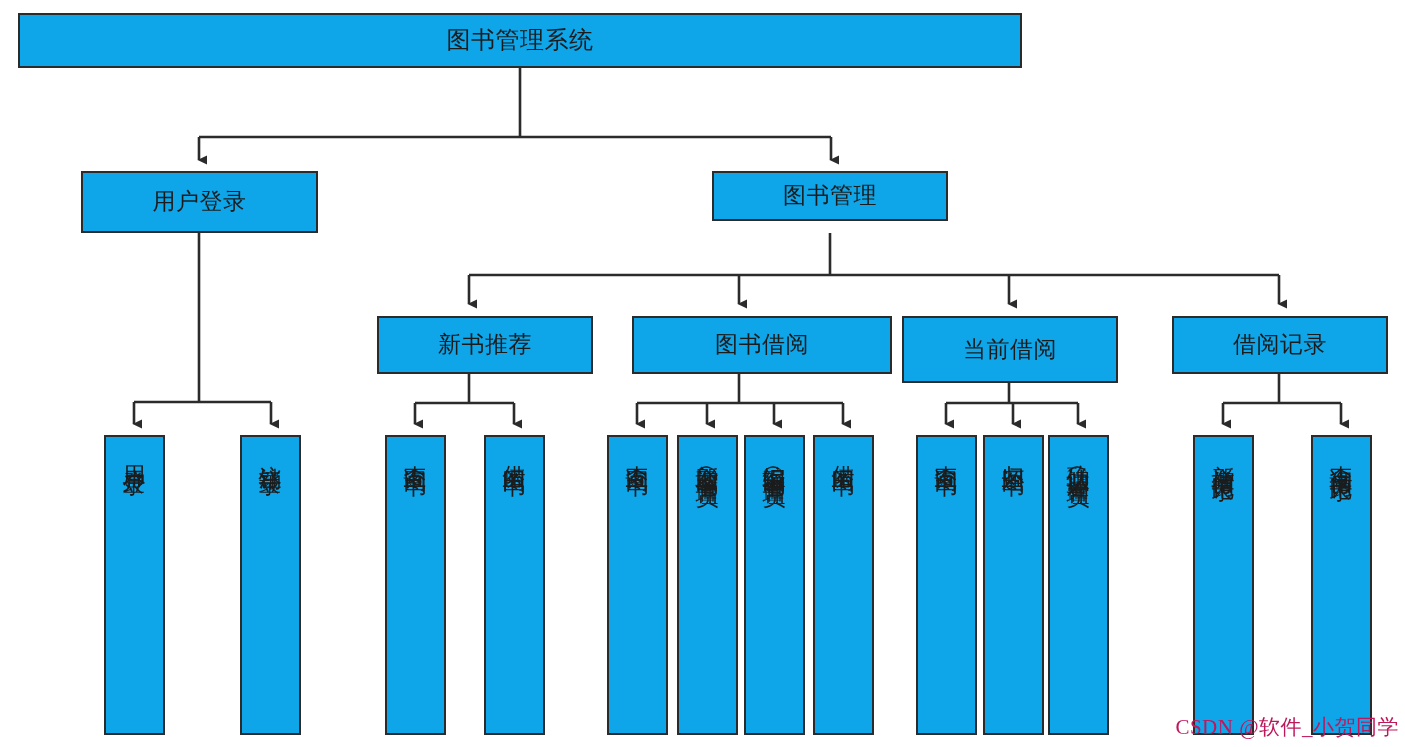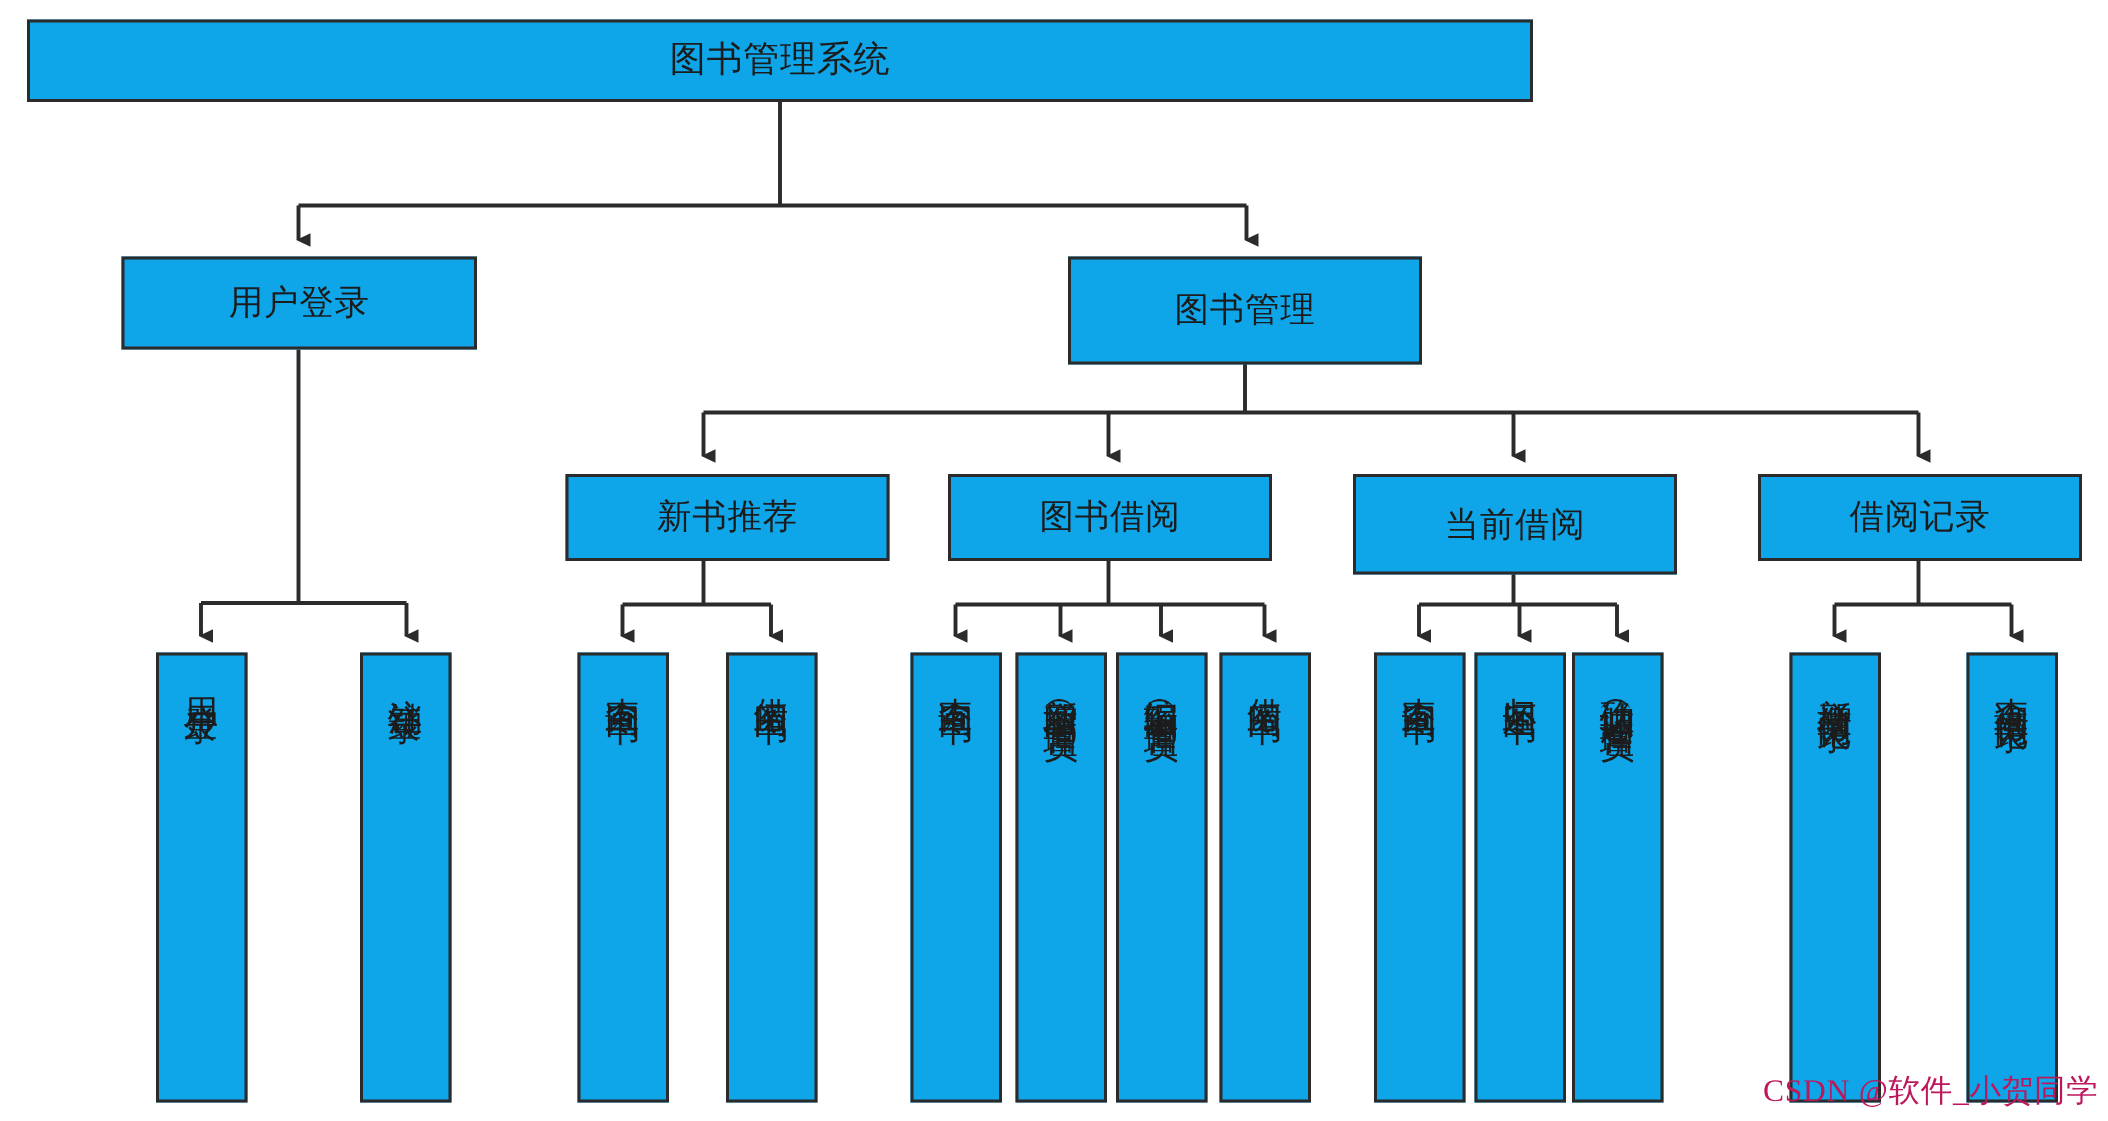--- a/index.html
+++ b/index.html
@@ -136,28 +136,28 @@
     </g>
   </svg>
 
   <div class="node horiz root" style="left:18px; top:13px; width:1004px; height:55px;">
     <span class="node-label">图书管理系统</span>
   </div>
 
   <div class="node horiz" style="left:81px; top:171px; width:237px; height:62px;">
     <span class="node-label">用户登录</span>
   </div>
-  <div class="node horiz" style="left:712px; top:171px; width:236px; height:72px;">
+  <div class="node horiz" style="left:712px; top:171px; width:236px; height:50px;">
     <span class="node-label">图书管理</span>
   </div>
 
   <div class="node horiz" style="left:362px; top:316px; width:216px; height:58px;margin-left:15px;">
     <span class="node-label">新书推荐</span>
   </div>
-  <div class="node horiz" style="left:632px; top:316px; width:216px; height:58px;">
+  <div class="node horiz" style="left:632px; top:316px; width:260px; height:58px;">
     <span class="node-label">图书借阅</span>
   </div>
   <div class="node horiz" style="left:902px; top:316px; width:216px; height:67px;justify-content:center;">
     <span class="node-label">当前借阅</span>
   </div>
   <div class="node horiz" style="left:1172px; top:316px; width:216px; height:58px;align-items:center;">
     <span class="node-label">借阅记录</span>
   </div>
 
   <div class="node vert" style="left:104px; top:435px; width:61px; height:300px;">

